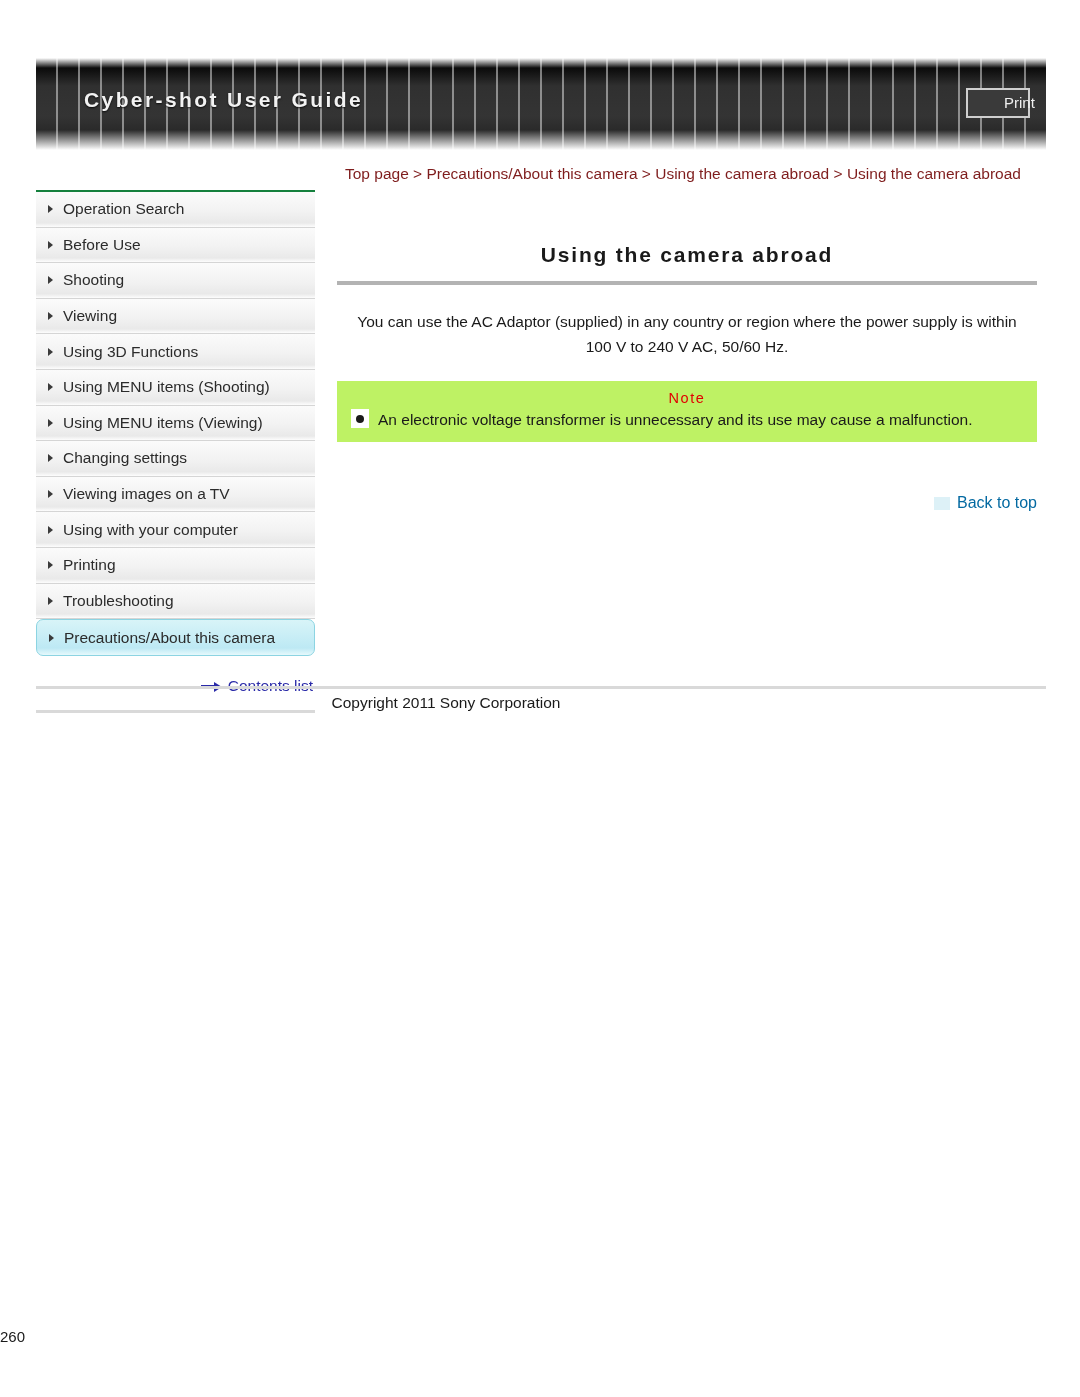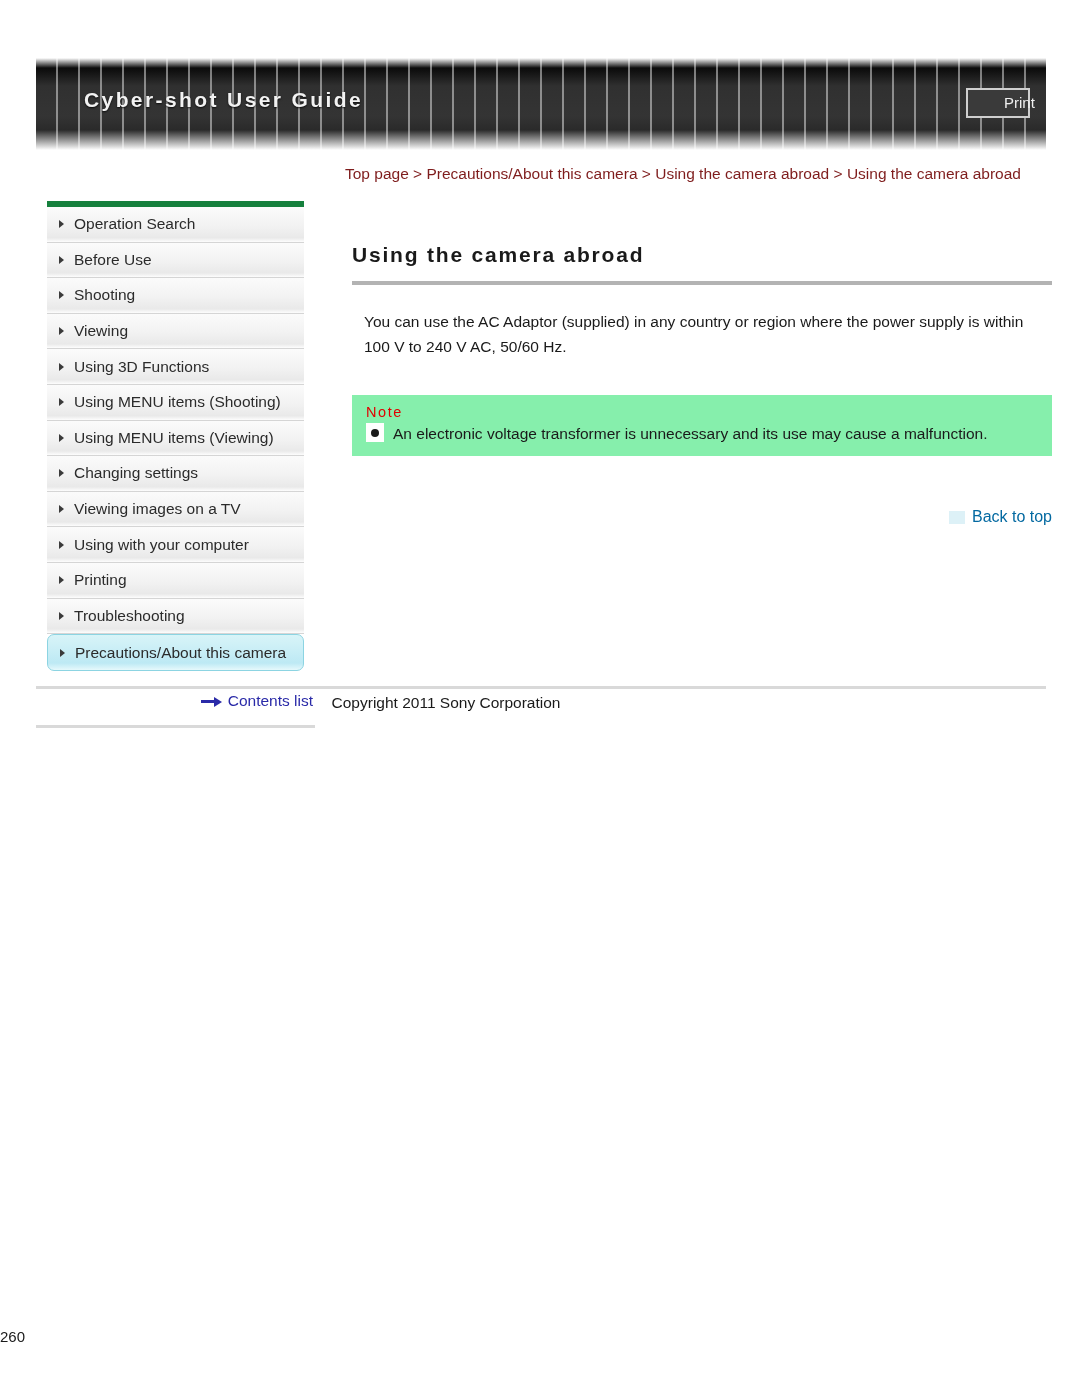--- a/index.html
+++ b/index.html
@@ -81,23 +81,23 @@
 
   
   .sidebar {
     position: absolute;
     left: 36px;
     top: 190px;
     width: 279px;
   }
   .nav-list {
     list-style: none;
-    margin: 11px;
+    margin: 0;
     padding: 0;
-    border-top: 6px solid #15803d;
+    border-top: 2px solid #15803d;
   }
   .nav-item {
     position: relative;
     height: 35.6px;
     padding: 0 10px 0 12px;
     display: flex;
     align-items: center;
     border-bottom: 1px solid #d5d5d5;
     background: linear-gradient(to bottom, #fbfbfb 0%, #f2f2f2 55%, #e9e9e9 88%, #fdfdfd 100%);
     cursor: pointer;
@@ -154,23 +154,24 @@
   }
   .contents-link {
     font-size: 15.5px;
     color: #2a2aa8;
     cursor: pointer;
   }
 
   
   .main {
     position: absolute;
-    left: 352px;
+    left: 337px;
     top: 243px;
     width: 700px;
+    text-align: center;
   }
   .page-heading {
     margin: 0;
     font-size: 21px;
     font-weight: bold;
     letter-spacing: 1.8px;
     color: #1a1a1a;
     padding-bottom: 14px;
   }
   .heading-rule {
@@ -178,22 +179,22 @@
     background: #b3b3b3;
     margin-bottom: 24px;
   }
   .body-text {
     margin: 12px;
     font-size: 15.5px;
     line-height: 25px;
     color: #1a1a1a;
   }
   .note-box {
-    margin-top: 36px;
-    background: #86efac;
+    margin-top: 22px;
+    background: #bef264;
     padding: 9px 14px 11px 14px;
   }
   .note-title {
     color: #e10000;
     font-size: 14.5px;
     letter-spacing: 1.6px;
     margin-bottom: 3px;
   }
   .note-row {
     display: flex;

